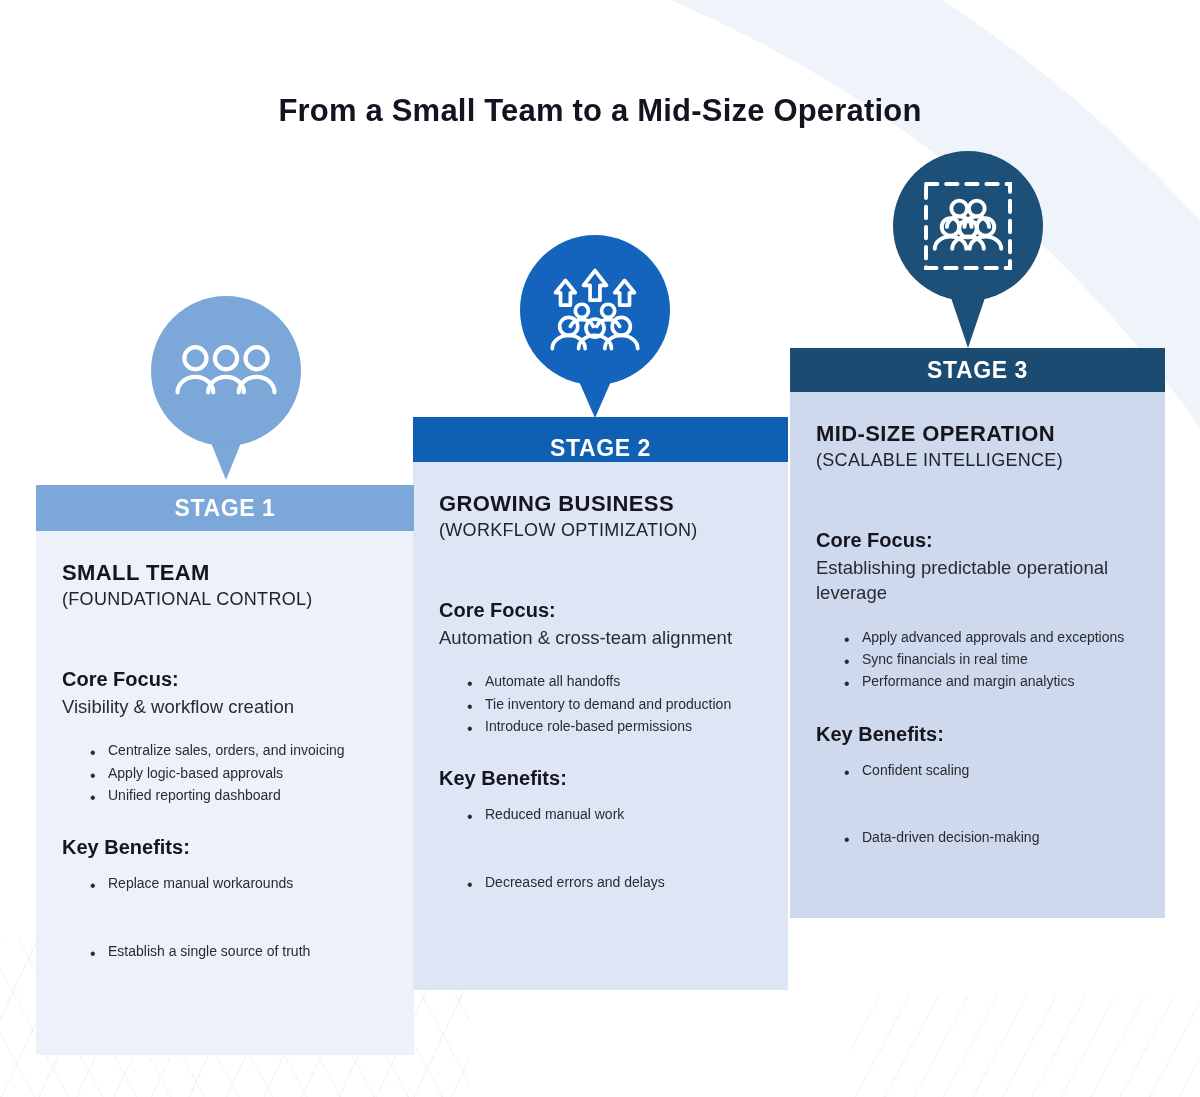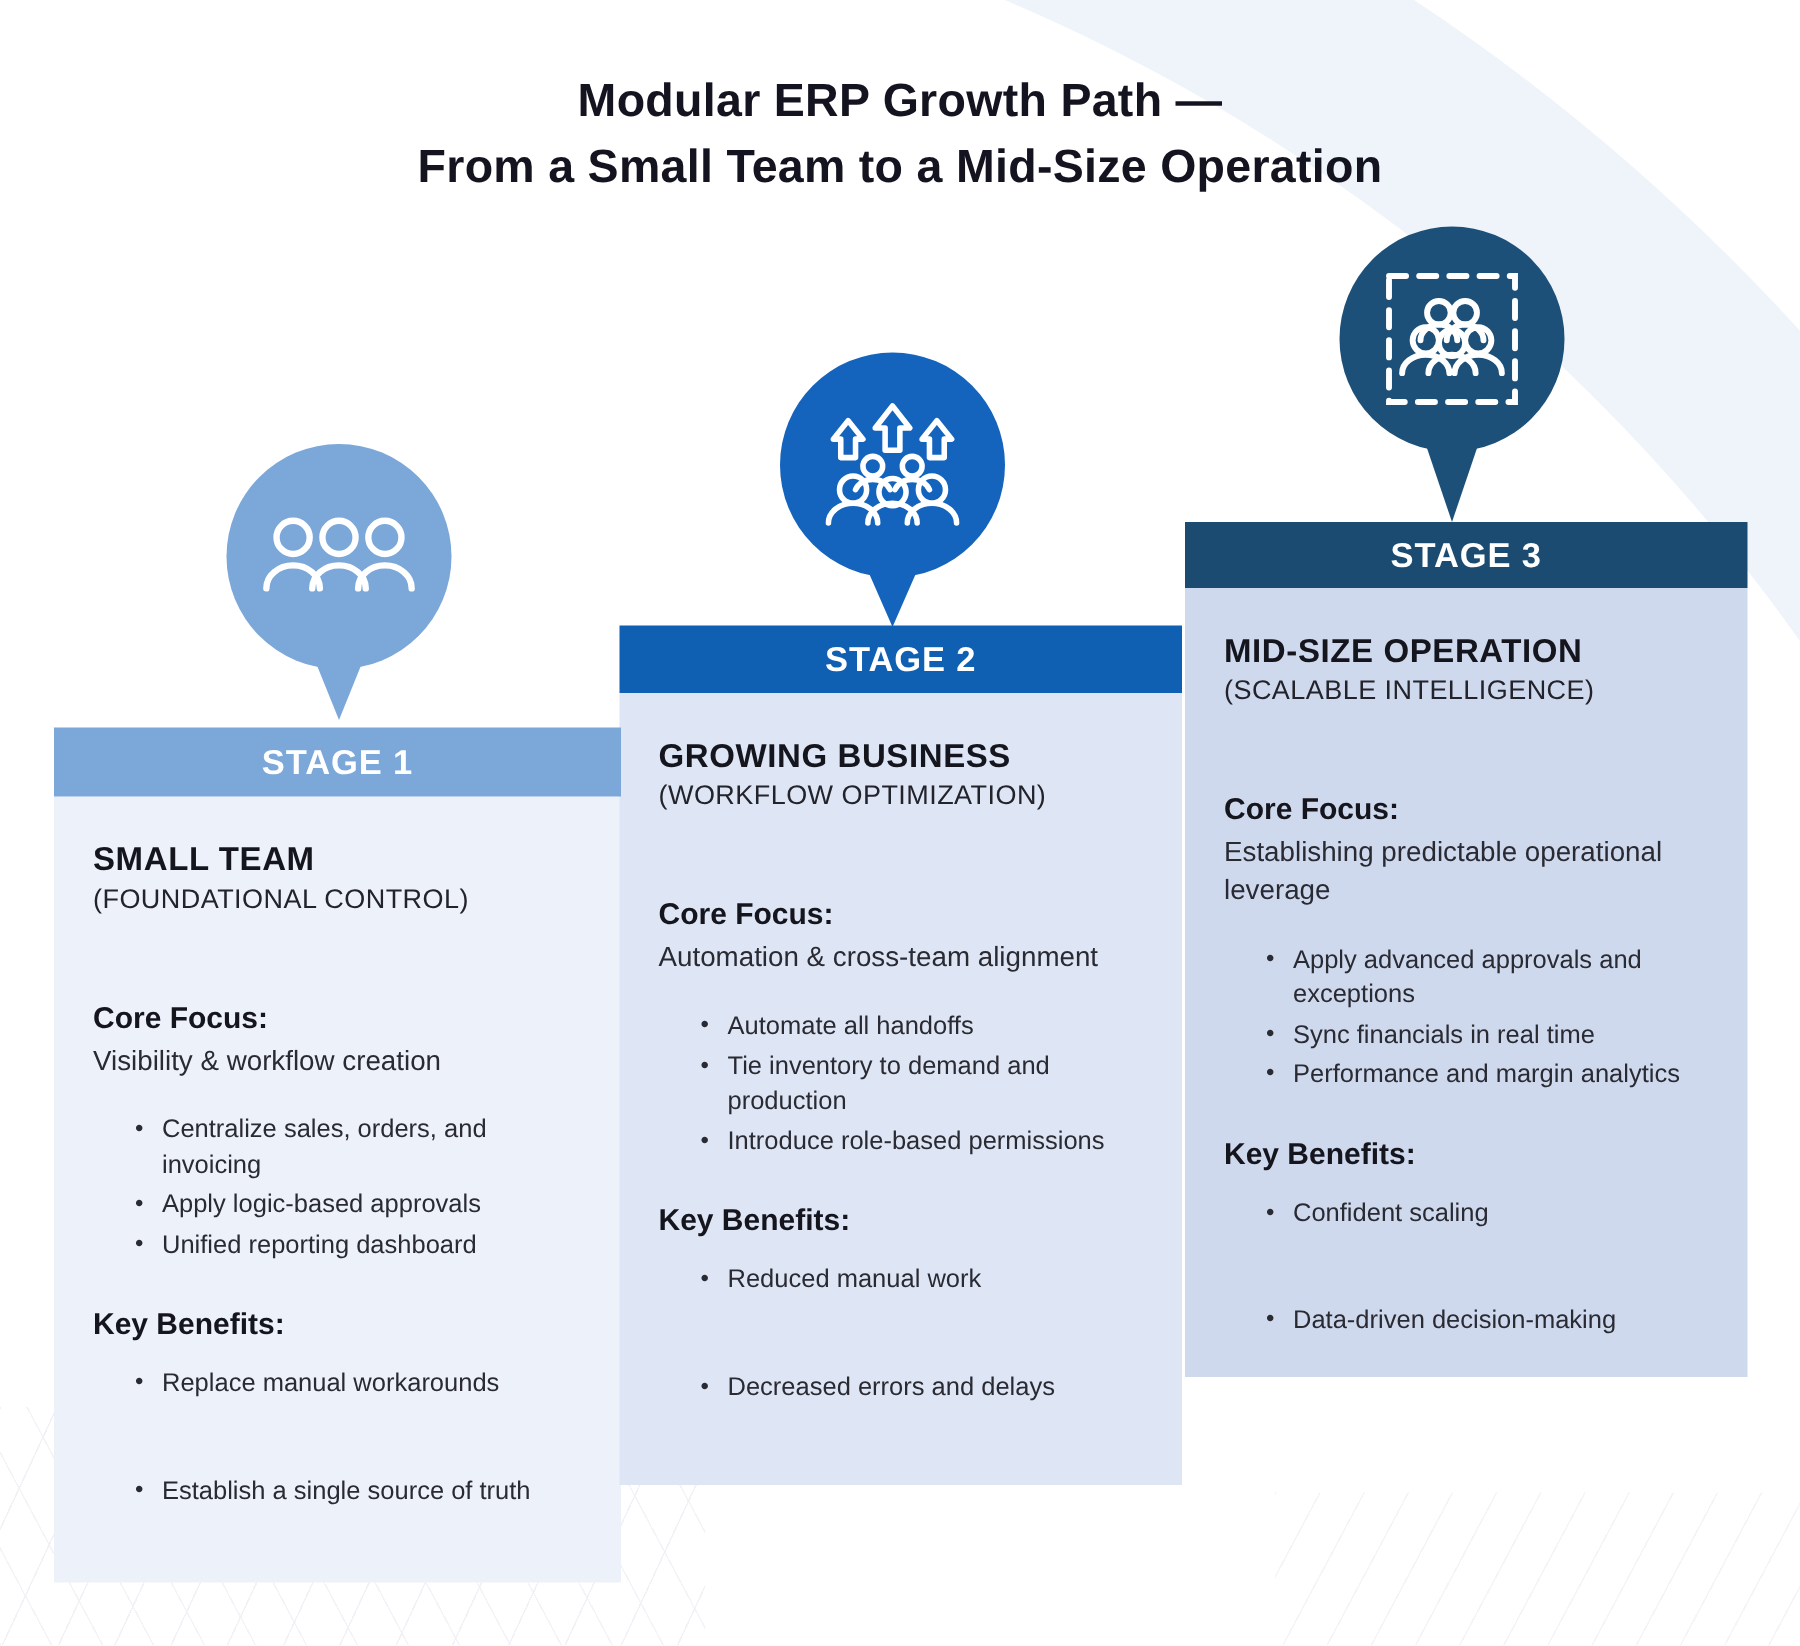--- a/index.html
+++ b/index.html
@@ -44,53 +44,53 @@
   #s2-circle{left:520px;top:235px;background:#1464BE;}
   #s2-tail{left:574px;top:370px;border-left:21px solid transparent;border-right:21px solid transparent;border-top:48px solid #1464BE;}
   #s3-circle{left:893px;top:151px;background:#1D5078;}
   #s3-tail{left:947px;top:286px;border-left:21px solid transparent;border-right:21px solid transparent;border-top:62px solid #1D5078;}
   
   .bar{
     position:absolute;z-index:3;display:flex;align-items:center;justify-content:center;
     color:#ffffff;font-size:23px;font-weight:700;letter-spacing:.6px;
   }
   #s1-bar{left:36px;top:485px;width:378px;height:46px;background:#7BA7D9;}
-  #s2-bar{left:413px;top:417px;width:375px;height:45px;background:#0F5FB2;}
+  #s2-bar{left:413px;top:417px;width:375px;height:45px;background:#0F5FB2;align-items:flex-end;}
   #s3-bar{left:790px;top:348px;width:375px;height:44px;background:#1B4B70;}
   
   .card{
     position:absolute;z-index:2;box-sizing:border-box;
     padding:27px 20px 0 26px;
   }
   #s1-card{left:36px;top:531px;width:378px;height:524px;background:#EDF1F9;}
   #s2-card{left:413px;top:462px;width:375px;height:528px;background:#DEE6F5;}
   #s3-card{left:790px;top:392px;width:375px;height:526px;background:#CED9ED;}
   .stage-name{font-size:22px;font-weight:700;letter-spacing:.4px;line-height:1.32;color:#15151E;margin:0;}
   .stage-sub{font-size:18px;font-weight:400;letter-spacing:.3px;line-height:1.32;color:#23232C;margin:1px 0 0 0;}
   .section-label{font-size:20px;font-weight:700;color:#15151E;margin:56px 0 0 0;}
   .section-label.benefits{margin-top:31px;}
   .focus-text{font-size:18.5px;line-height:1.38;color:#2A2A33;margin:3px 0 0 0;}
   ul.bullets{
     margin:22px 0 0 0;padding:0 6px 0 46px;list-style:none;
     display:flex;flex-direction:column;gap:3px;
-    font-size:17px;line-height:1.38;color:#2A2A33;
+    font-size:14px;line-height:1.38;color:#2A2A33;
   }
   ul.bullets.benefits-list{margin-top:15px;gap:48px;}
   ul.bullets li{position:relative;}
   ul.bullets li::before{content:"\2022";position:absolute;left:-18px;top:1px;font-size:16px;color:#2A2A33;}
   .icon-svg{display:block;}
 </style>
 </head>
 <body>
 
 <div class="swoosh"></div>
 <div class="corner-pattern" id="corner-bl"></div>
 <div class="corner-pattern" id="corner-br"></div>
 
-<h1 class="title"><span>Modular ERP Growth Path —</span><br>
+<h1 class="title"><br>
 <span>From a Small Team to a Mid-Size Operation</span></h1>
 
 <div class="circle" id="s1-circle">
   <span>
     <svg class="icon-svg" viewBox="0 0 120 70" width="102" height="60">
       <g fill="none" stroke="#ffffff" stroke-width="5" stroke-linecap="round">
         <circle cx="24" cy="20" r="13"></circle>
           <circle cx="60" cy="20" r="13"></circle>
           <circle cx="96" cy="20" r="13"></circle>
         <path d="M3 60 a21 18 0 0 1 42 0"></path>

